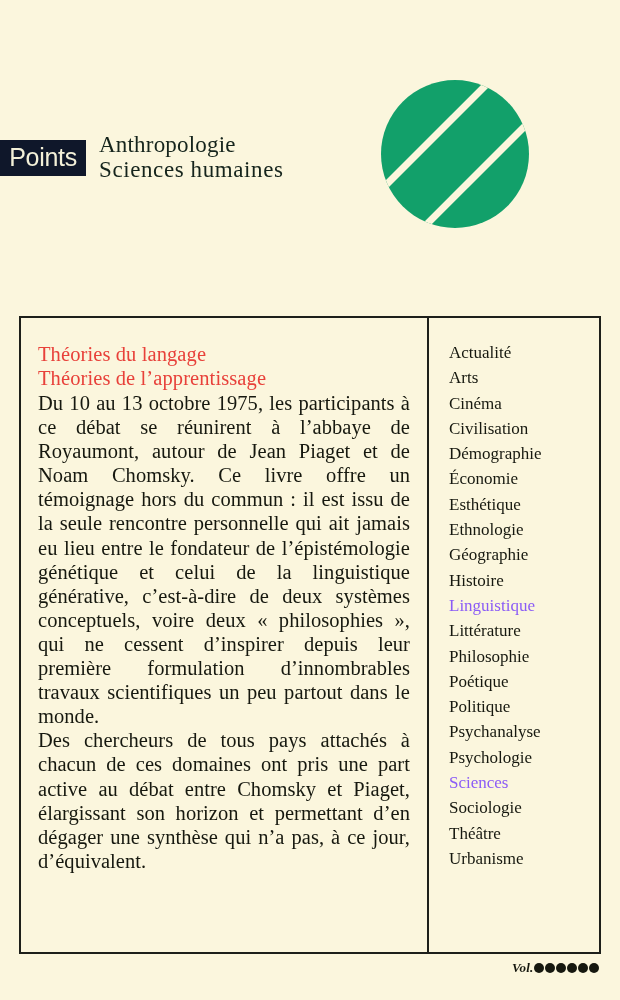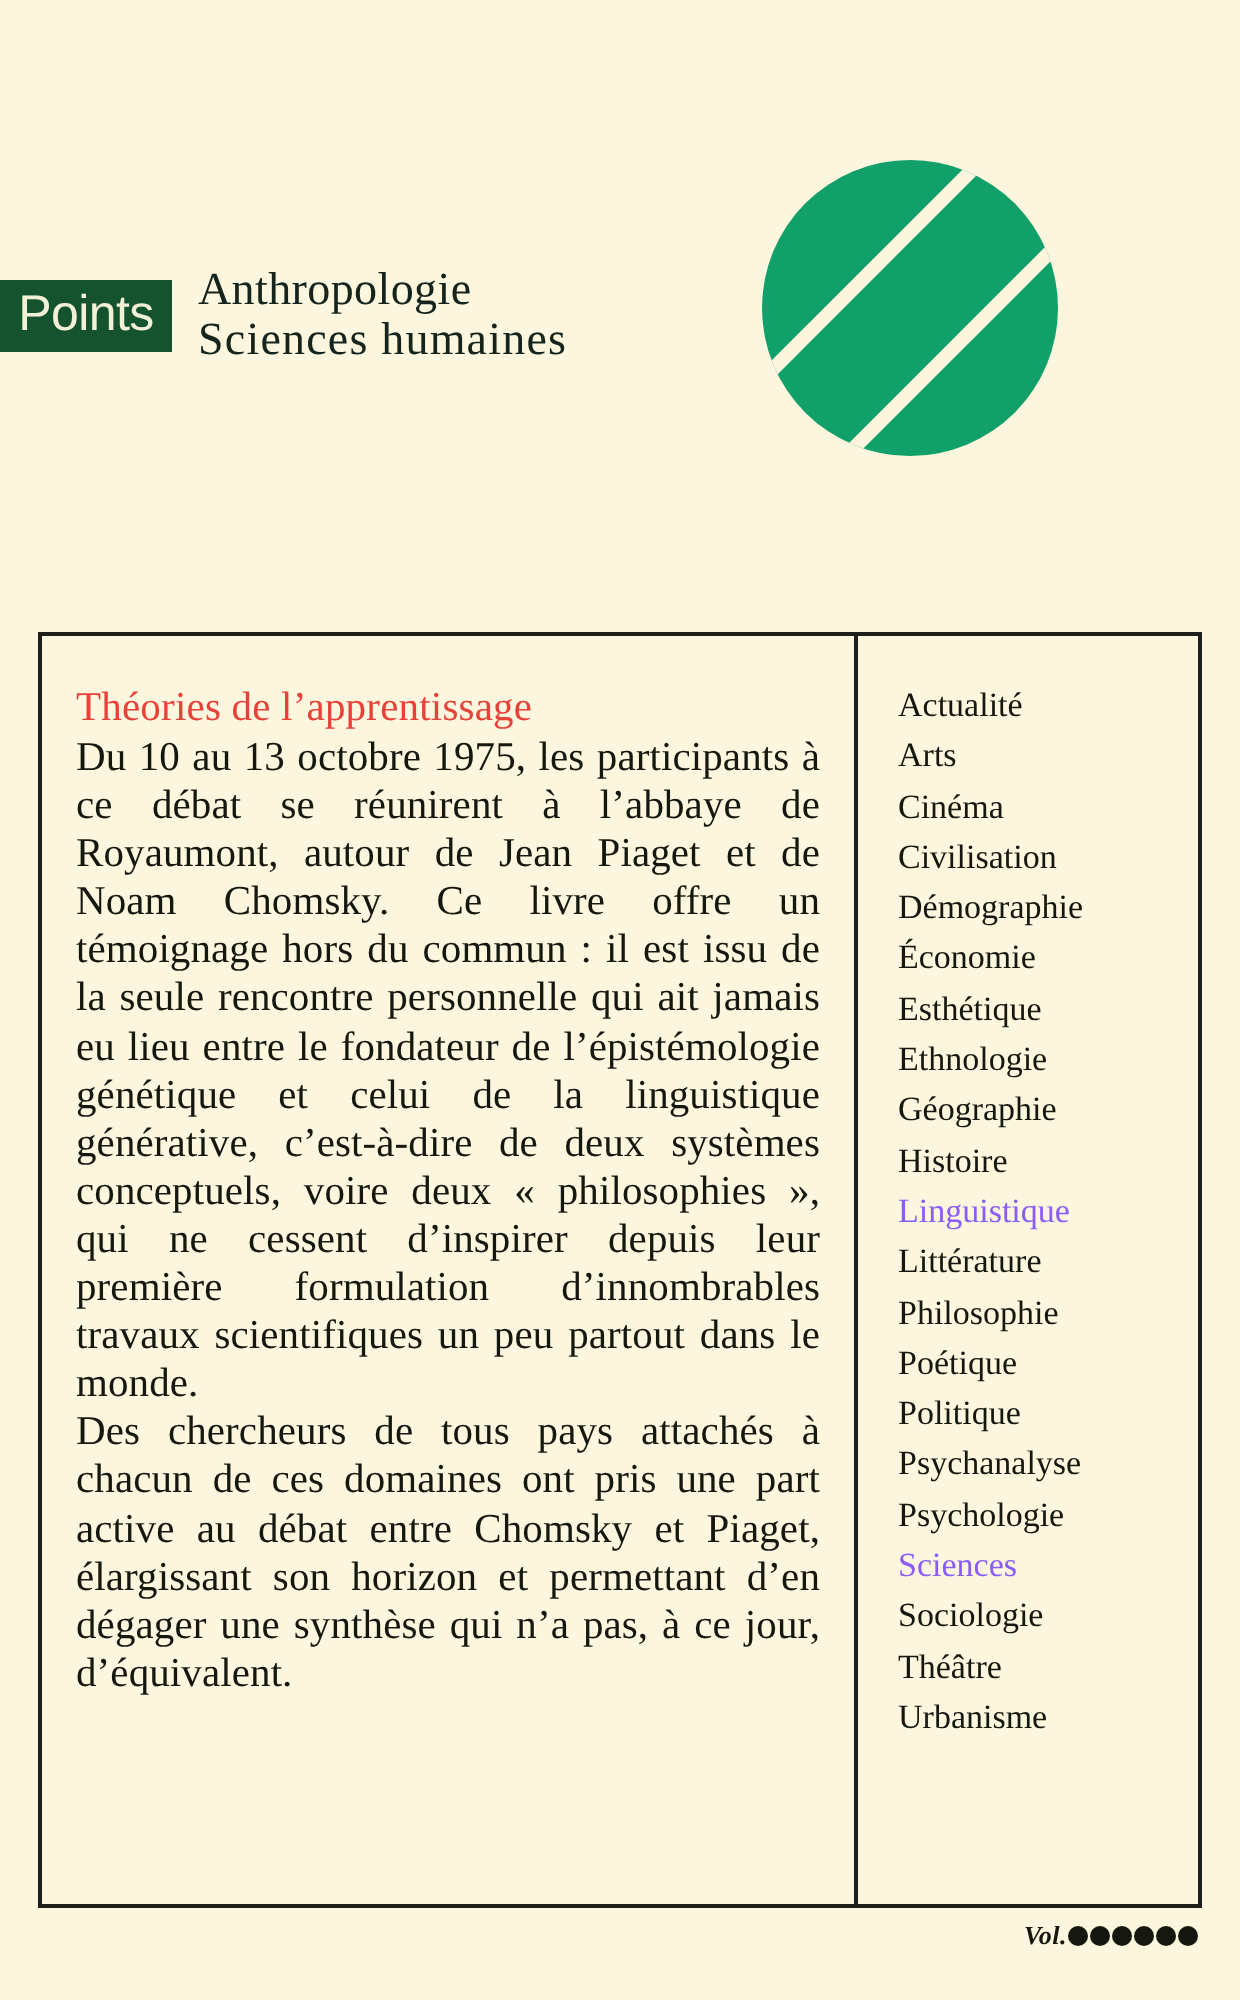--- a/index.html
+++ b/index.html
@@ -23,21 +23,21 @@
     width: 620px;
     height: 300px;
   }
 
   #points-badge {
     position: absolute;
     left: 0;
     top: 140px;
     width: 86px;
     height: 36px;
-    background: #14532d;
+    background: #0f172a;
     display: flex;
     align-items: center;
     justify-content: center;
   }
   #points-badge .label {
     color: #f3f0d8;
     font-family: "Liberation Sans", sans-serif;
     font-size: 25px;
     font-weight: 400;
     letter-spacing: -0.3px;
@@ -202,20 +202,21 @@
         <line x1="92" y1="310" x2="262" y2="140"></line>
       </g>
     </g>
   </svg>
 </div>
 
 <div id="content-frame">
 
   <div id="blurb-column">
     <div id="book-title">
+      <div>Théories du langage</div>
       <div>Théories de l’apprentissage</div>
     </div>
     <p class="blurb-par">Du 10 au 13 octobre 1975, les participants à ce débat se réunirent à l’abbaye de Royaumont, autour de Jean Piaget et de Noam Chomsky. Ce livre offre un témoignage hors du commun : il est issu de la seule rencontre personnelle qui ait jamais eu lieu entre le fondateur de l’épistémologie génétique et celui de la linguistique générative, c’est-à-dire de deux systèmes conceptuels, voire deux « philosophies », qui ne cessent d’inspirer depuis leur première formulation d’innombrables travaux scientifiques un peu partout dans le monde.</p>
     <p class="blurb-par">Des chercheurs de tous pays attachés à chacun de ces domaines ont pris une part active au débat entre Chomsky et Piaget, élargissant son horizon et permettant d’en dégager une synthèse qui n’a pas, à ce jour, d’équivalent.</p>
   </div>
 
   <div id="categories-column">
     <div class="category-item">Actualité</div>
     <div class="category-item">Arts</div>
     <div class="category-item">Cinéma</div>

